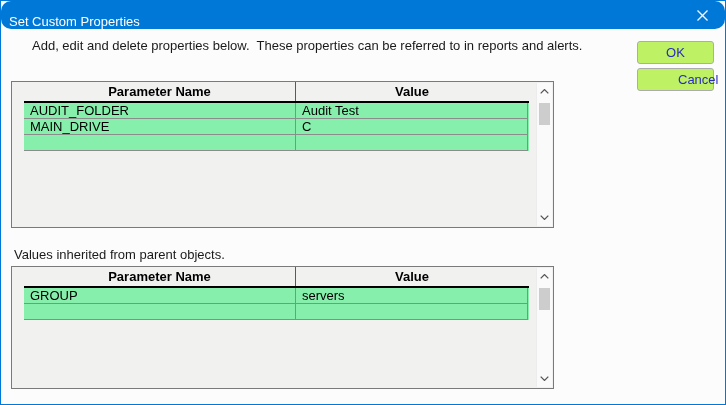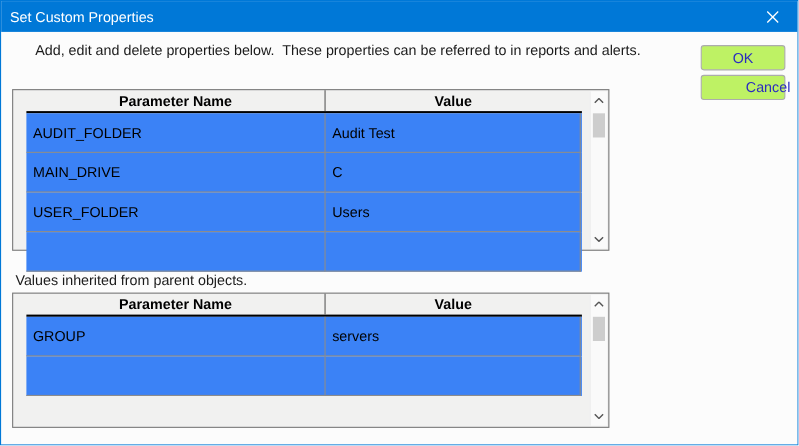--- a/index.html
+++ b/index.html
@@ -8,21 +8,21 @@
     font-family:"Liberation Sans","DejaVu Sans",sans-serif;
     width:726px; height:405px;
   }
   .dialog {
     position:relative; width:726px; height:405px;
     background:#fcfcfc; border:1px solid #0078d7; overflow:hidden;
   }
   
   .titlebar {
     position:absolute; left:0; top:0; width:724px; height:28px;
-    background:#0078d7; display:flex; align-items:center;
+    background:#0078d7; display:flex; align-items:flex-end;border-radius:10px;
   }
   .titlebar .title {
     margin-left:8px; font-size:13px; color:#ffffff; white-space:nowrap;
   }
   .close-btn {
     position:absolute; right:0; top:0; width:45px; height:28px;
     display:flex; align-items:center; justify-content:center; cursor:default;
   }
   
   .instruction {
@@ -49,21 +49,21 @@
   .ptable-1 { top:80px; height:147px; }
   .ptable-2 { top:265px; height:123px; }
   .grid { position:absolute; left:12px; top:0; width:505px; }
   .hrow {
     display:flex; height:21px; border-bottom:2px solid #000000;
   }
   .hcell {
     font-size:13px; font-weight:bold; color:#000000;
     display:flex; align-items:center; justify-content:center; height:100%;
   }
-  .row { display:flex; height:36px; background:#3b82f6; }
+  .row { display:flex; height:16px; background:#86efac; }
   .cell {
     font-size:13px; color:#000000; display:flex; align-items:center;
     padding-left:6px; height:100%;
     border-bottom:1px solid #8c8c8c; border-right:1px solid #8c8c8c;
     overflow:hidden; white-space:nowrap;
   }
   .pcol { width:272px; }
   .vcol { width:232px; }
   .hcell.pcol { border-right:1px solid #5a5a5a; }
   
@@ -110,24 +110,20 @@
       </div>
       <div class="row">
         <div class="cell pcol">AUDIT_FOLDER</div>
         <div class="cell vcol">Audit Test</div>
       </div>
       <div class="row">
         <div class="cell pcol">MAIN_DRIVE</div>
         <div class="cell vcol">C</div>
       </div>
       <div class="row">
-        <div class="cell pcol">USER_FOLDER</div>
-        <div class="cell vcol">Users</div>
-      </div>
-      <div class="row">
         <div class="cell pcol"></div>
         <div class="cell vcol"></div>
       </div>
     </div>
     <div class="scrollbar">
       <div class="sb-arrow sb-up">
         <svg width="9" height="5" viewBox="0 0 9 5">
           <polyline points="0.7,4.4 4.5,0.6 8.3,4.4" fill="none" stroke="#555555" stroke-width="1.3"></polyline>
         </svg>
       </div>

